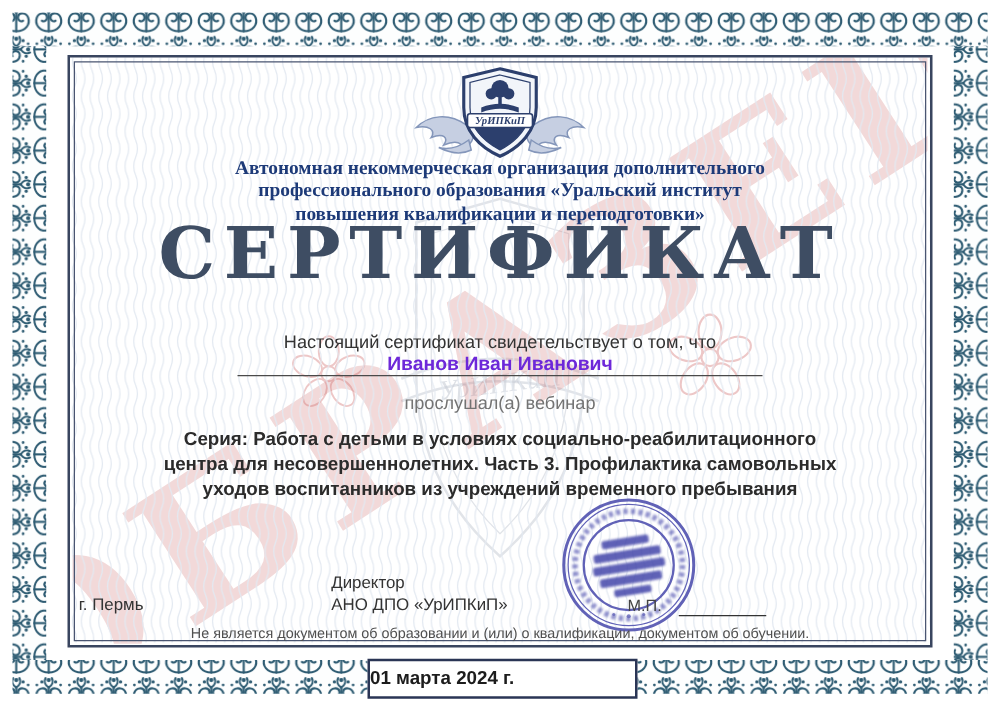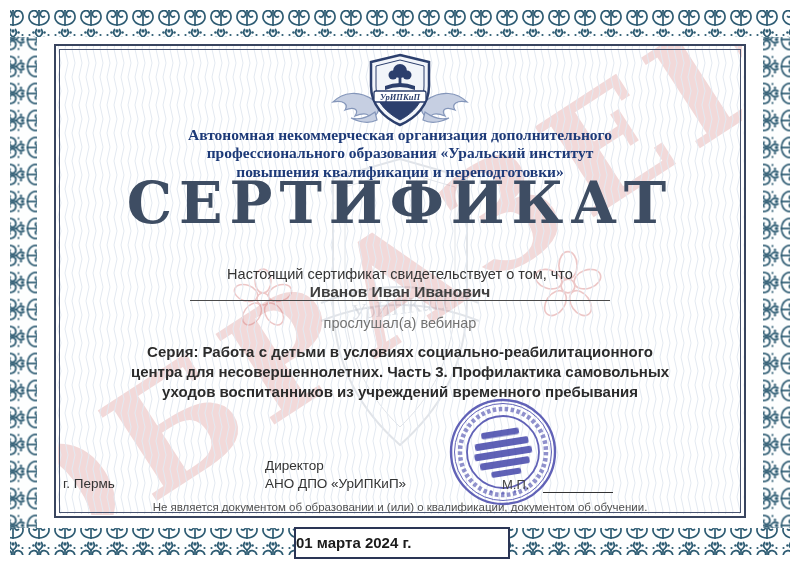--- a/index.html
+++ b/index.html
@@ -28,21 +28,21 @@
     left:0; right:0; top:126px; text-align:center;
     font-family:"Liberation Serif", serif; font-weight:bold;
     font-size:15.5px; line-height:1.18; color:#1d3a78;
   }
   .title{
     left:0; right:0; top:172px; text-align:center;
     font-family:"DejaVu Serif", serif; font-weight:bold;
     font-size:57px; letter-spacing:7px; color:#3e4d63; line-height:1.1;
   }
   .intro{left:0; right:0; top:266px; text-align:center; font-size:14.5px; color:#333;}
-  .recipient{left:0; right:0; top:283px; text-align:center; font-size:15.5px; font-weight:bold; color:#404040;}
+  .recipient{left:0; right:0; top:283px; text-align:center; font-size:15.5px; font-weight:bold; color:#6d28d9;}
   .name-line{left:190px; top:300px; width:420px; border-top:1.5px solid #4a4a4a; height:0;}
   .webinar{left:0; right:0; top:315px; text-align:center; font-size:14.5px; color:#737373;}
   .course{
     left:0; right:0; top:342px; text-align:center;
     font-size:15px; font-weight:bold; color:#2b2b2b; line-height:1.32;
   }
   .director{left:265px; top:457px; text-align:left; font-size:13.5px; color:#333; line-height:1.3;}
   .city{left:63px; top:476px; font-size:13.5px; color:#333;}
   .mp{left:502px; top:477px; font-size:13px; color:#444; z-index:6;}
   .sig-line{left:543px; top:492px; width:70px; border-top:1.5px solid #333; height:0; z-index:6;}

